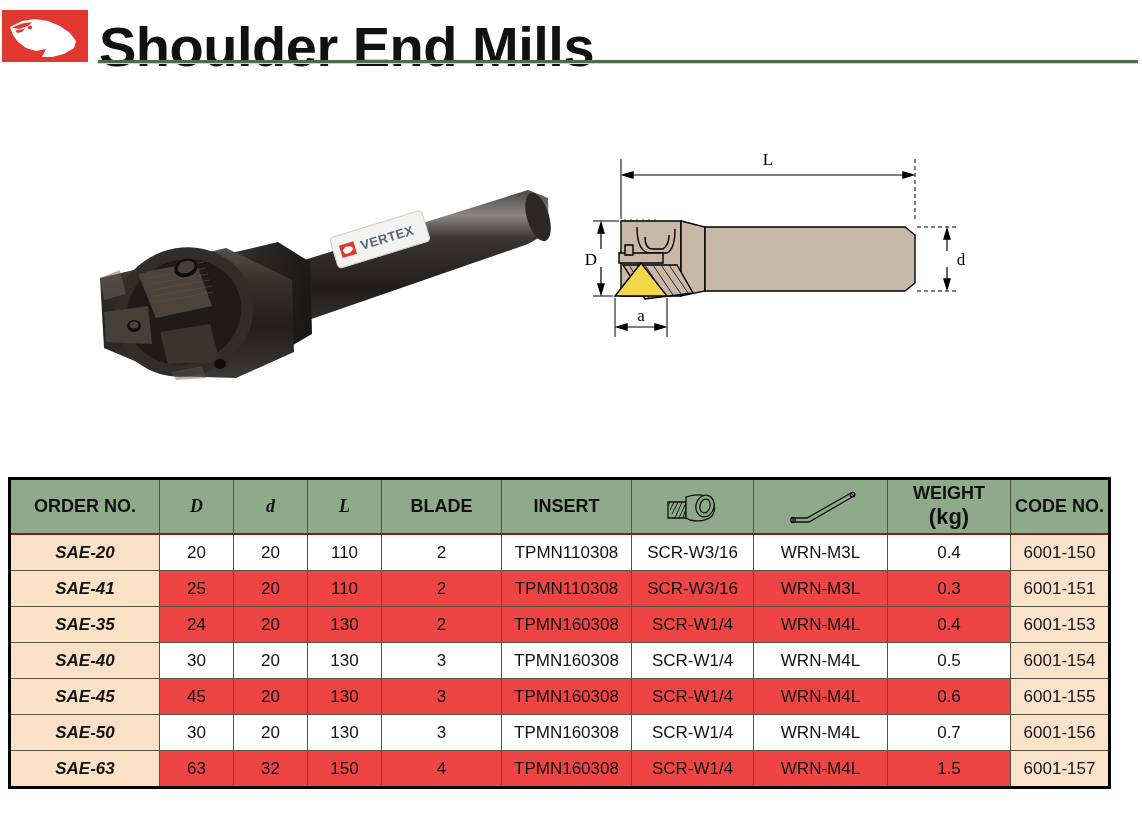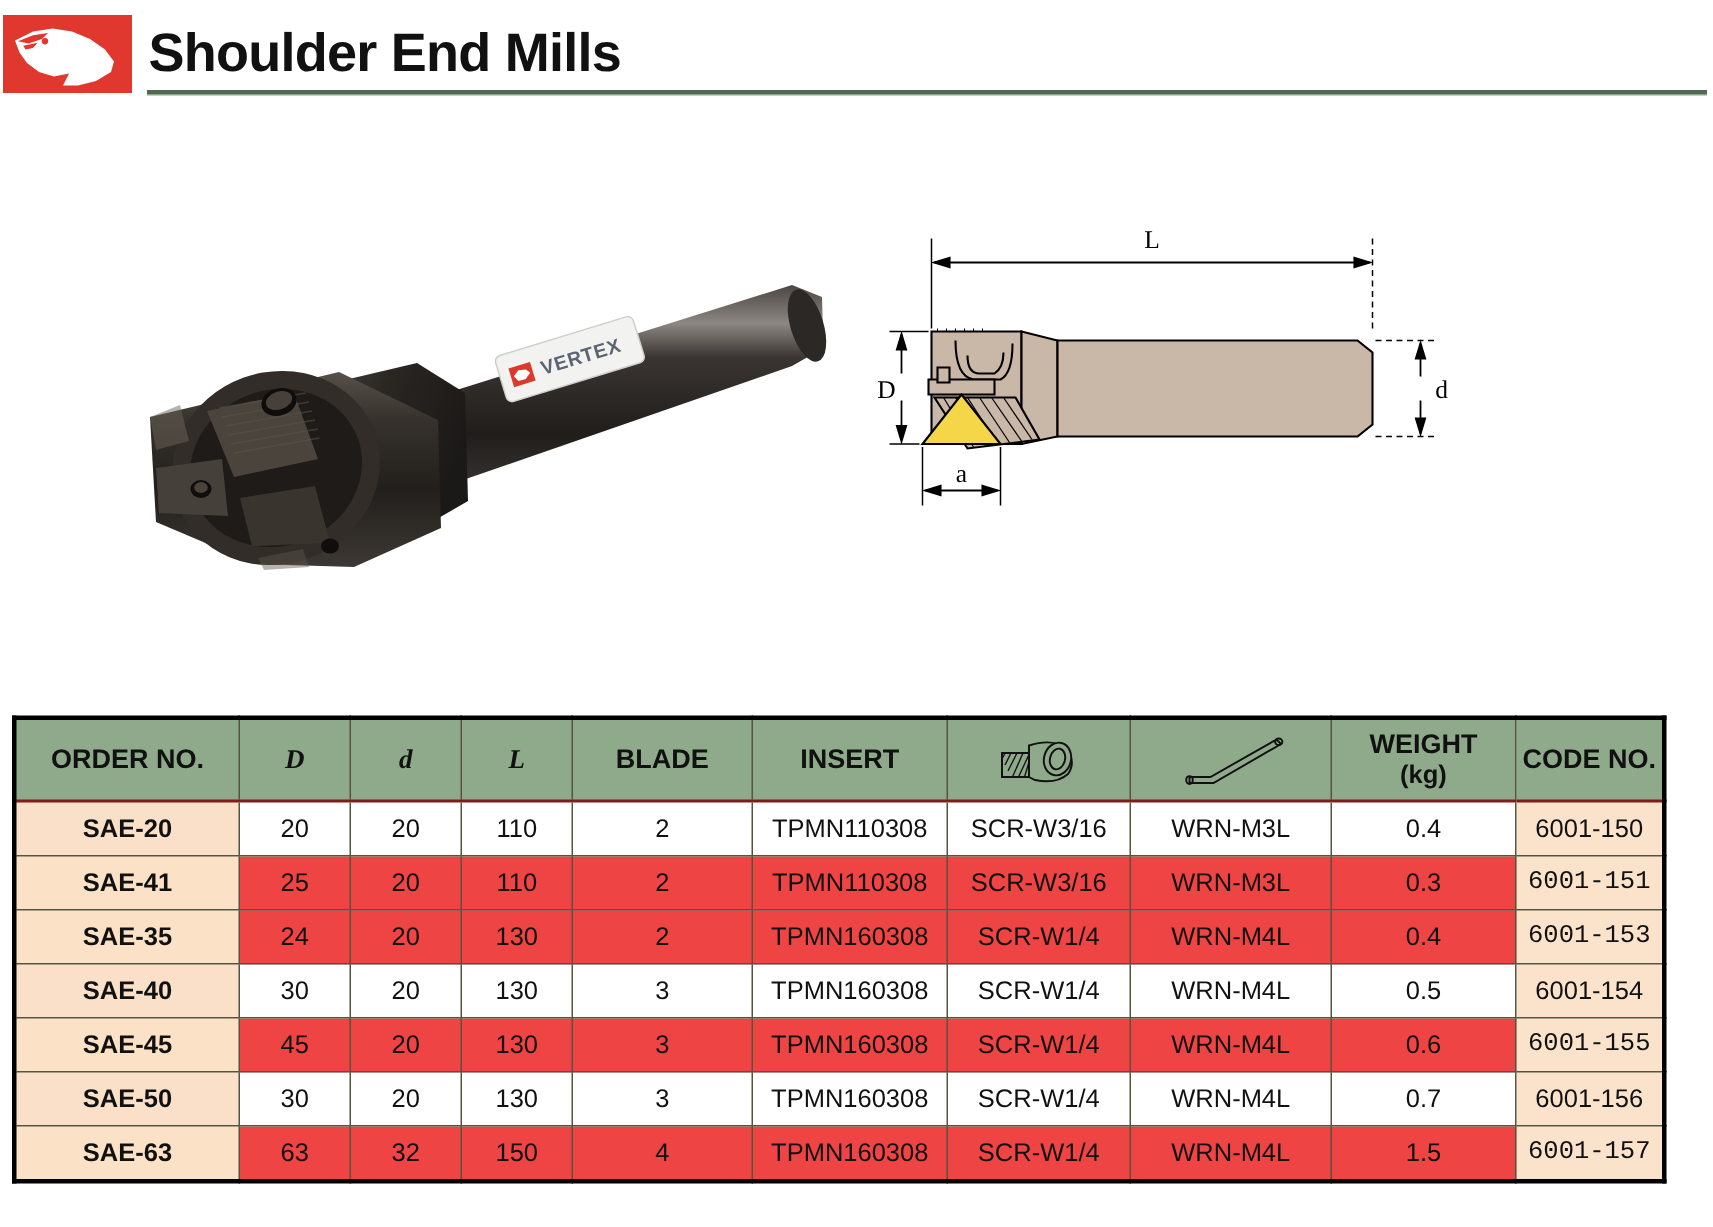--- a/index.html
+++ b/index.html
@@ -24,22 +24,22 @@
   #logo-badge {
     position: absolute;
     left: 2px; top: 10px;
     width: 86px; height: 52px;
     background: #e0372e;
     overflow: hidden;
   }
   #logo-badge svg { display: block; }
   #page-title {
     position: absolute;
-    left: 99px; top: 12px;
-    font-size: 36px;
+    left: 99px; top: 24px;
+    font-size: 56px;
     font-weight: bold;
     color: #111111;
     letter-spacing: -0.5px;
     white-space: nowrap;
     line-height: 46px;
   }
   #title-rule {
     position: absolute;
     left: 98px; top: 60px;
     width: 1040px; height: 3px;
@@ -93,34 +93,35 @@
     font-size: 18px;
     border-bottom: 2px solid #7f1d1d;
   }
   th.sym {
     font-family: "Liberation Serif", serif;
     font-style: italic;
     font-size: 21px;
     font-weight: normal;
   }
   th.icon-cell svg { display: block; margin: 0 auto; }
-  .wt-line2 { display: block; font-size: 17px; }
+  .wt-line2 { display: block; font-size: 22px; }
 
   tbody tr.odd td { background: #ffffff; }
   tbody tr.even td { background: #ef4444; }
   td.order-cell {
     background: #fae0c8 !important;
     font-weight: bold;
     font-size: 18px;
+    font-style: italic;
   }
   td.code-cell {
     background: #fbe3cb !important;
   }
   tbody tr.even td.order-cell { background: #fbe1c6 !important; }
-  tbody tr.even td.code-cell  { background: #fbe3cb !important; font-family: Liberation Mono, monospace; }
+  tbody tr.even td.code-cell  { background: #fbe3cb !important; }
 
   
   col.c-order  { width: 150px; }
   col.c-D      { width: 74px; }
   col.c-d      { width: 74px; }
   col.c-L      { width: 74px; }
   col.c-blade  { width: 120px; }
   col.c-insert { width: 130px; }
   col.c-screw  { width: 122px; }
   col.c-wrench { width: 134px; }

